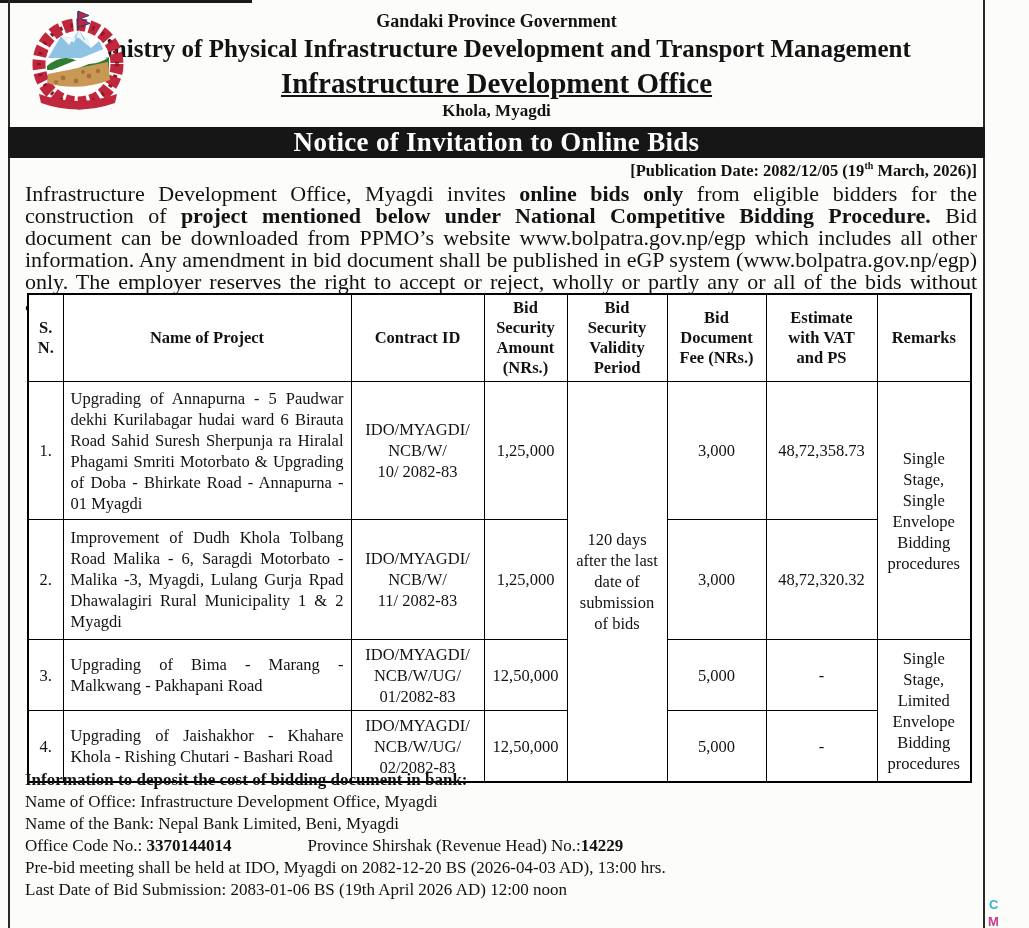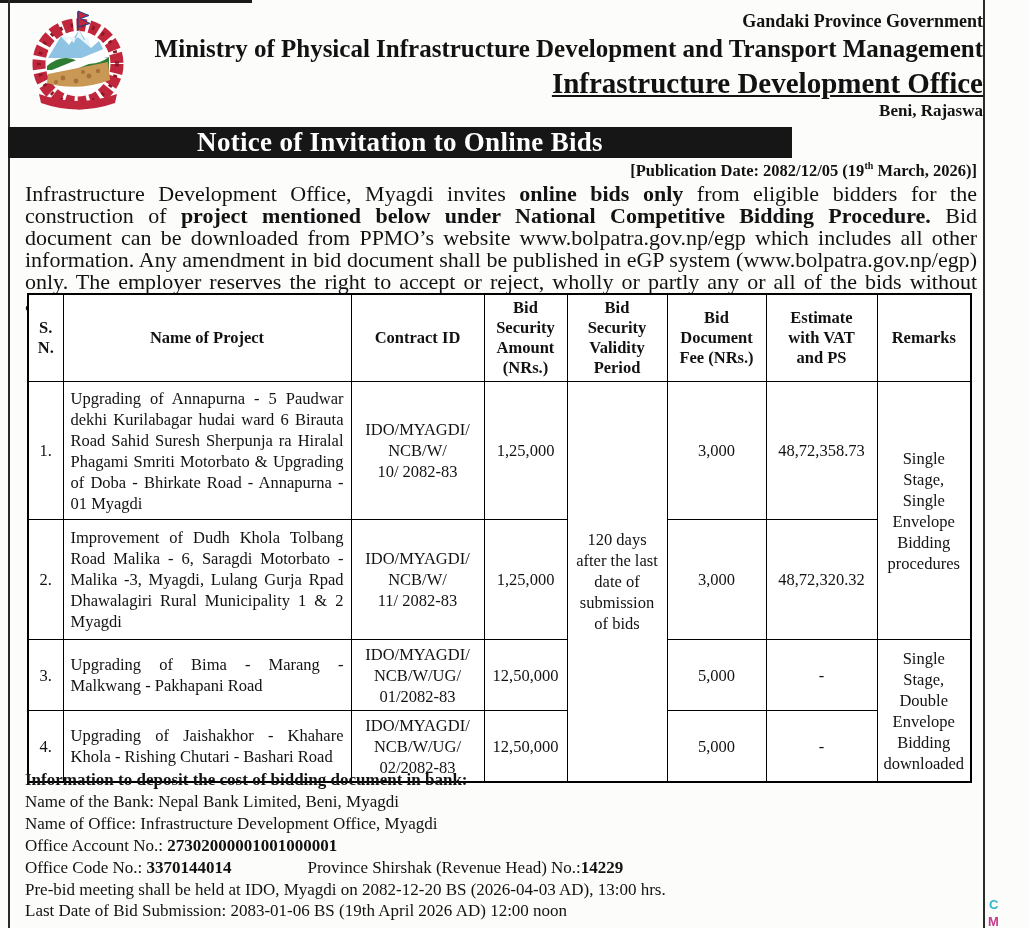--- a/index.html
+++ b/index.html
@@ -4,29 +4,29 @@
 <style>
   html,body{margin:0;padding:0;}
   body{
     width:1029px;height:928px;background:#fcfcfb;color:#121212;
     font-family:"Liberation Serif","DejaVu Serif",serif;position:relative;overflow:hidden;
   }
   .frame-left{position:absolute;left:8px;top:0;width:2px;height:928px;background:#2a2a2a;}
   .frame-right{position:absolute;left:983px;top:0;width:2px;height:928px;background:#2a2a2a;}
   .frame-top{position:absolute;left:0;top:0;width:252px;height:3px;background:#1a1a1a;}
 
-  .header{position:absolute;left:10px;top:6px;width:973px;text-align:right;}
+  .header{position:absolute;left:10px;top:6px;width:973px;text-align:center;}
   .h1{font-weight:bold;font-size:18px;padding-top:5px;}
   .h2{font-weight:bold;font-size:25px;padding-top:3px;}
   .h3{font-weight:bold;font-size:29px;padding-top:4px;text-decoration:underline;}
   .h4{font-weight:bold;font-size:17px;padding-top:1px;}
   .logo{position:absolute;left:26px;top:8px;width:104px;height:108px;}
 
   .banner{
-    position:absolute;left:8px;top:127px;width:784px;height:31px;
+    position:absolute;left:8px;top:127px;width:977px;height:31px;
     text-align:center;font-weight:bold;font-size:27px;line-height:31px;letter-spacing:0.3px;
   }
   .pubdate{position:absolute;right:52px;top:160px;font-weight:bold;font-size:16.5px;}
   .pubdate sup{font-size:10px;}
 
   .intro{position:absolute;left:25px;top:183px;width:952px;font-size:22px;line-height:22px;text-align:justify;}
   .b{font-weight:bold;}
 
   table.bids{
     position:absolute;left:27px;top:293px;width:943px;
@@ -56,21 +56,21 @@
 <body>
 
 <div class="frame-top"></div>
 <div class="frame-left"></div>
 <div class="frame-right"></div>
 
 <div class="header">
   <div class="h1">Gandaki Province Government</div>
   <div class="h2">Ministry of Physical Infrastructure Development and Transport Management</div>
   <div class="h3">Infrastructure Development Office</div>
-  <div class="h4">Beni, Rajaswa</div>
+  <div class="h4">Khola, Myagdi</div>
 </div>
 
 <svg class="logo" viewBox="0 0 100 108" xmlns="http://www.w3.org/2000/svg">
 
   <circle cx="50" cy="56" r="39" fill="none" stroke="#c0273d" stroke-width="13" stroke-dasharray="9.5 3.5"></circle>
   <circle cx="50" cy="56" r="39" fill="none" stroke="#8f1626" stroke-width="4" stroke-dasharray="2.5 8.5"></circle>
 
   <circle cx="50" cy="55" r="32" fill="#ffffff"></circle>
 
   <path d="M20,50 L33,28 L41,37 L51,22 L63,40 L71,33 L80,50 Z" fill="#8fc3e3"></path>
@@ -161,39 +161,38 @@
       </tr>
       <tr class="r2">
         <td class="c">3.</td>
         <td class="name">Upgrading of Bima - Marang - Malkwang - Pakhapani Road</td>
         <td class="c pre">IDO/MYAGDI/
 NCB/W/UG/
 01/2082-83</td>
         <td class="c">12,50,000</td>
         <td class="c">5,000</td>
         <td class="c">-</td>
-        <td class="c" rowspan="2">Single Stage, Double Envelope Bidding downloaded</td>
+        <td class="c" rowspan="2">Single Stage, Limited Envelope Bidding procedures</td>
       </tr>
       <tr class="r3">
         <td class="c">4.</td>
         <td class="name">Upgrading of Jaishakhor - Khahare Khola - Rishing Chutari - Bashari Road</td>
         <td class="c pre">IDO/MYAGDI/
 NCB/W/UG/
 02/2082-83</td>
         <td class="c">12,50,000</td>
         <td class="c">5,000</td>
         <td class="c">-</td>
       </tr>
     </tbody>
 </table>
 
 <div class="info">
     <div class="info-line"><span class="b">Information to deposit the cost of bidding document in bank:</span></div>
+    <div class="info-line"><span>Name of Office: Infrastructure Development Office, Myagdi</span></div>
     <div class="info-line"><span>Name of the Bank: Nepal Bank Limited, Beni, Myagdi</span></div>
-    <div class="info-line"><span>Name of Office: Infrastructure Development Office, Myagdi</span></div>
-    <div class="info-line"><span>Office Account No.: </span><span class="b">27302000001001000001</span></div>
     <div class="info-line"><span>Office Code No.: </span><span class="b">3370144014</span><span class="gap">Province Shirshak (Revenue Head) No.: </span><span class="b">14229</span></div>
     <div class="info-line"><span>Pre-bid meeting shall be held at IDO, Myagdi on 2082-12-20 BS (2026-04-03 AD), 13:00 hrs.</span></div>
     <div class="info-line"><span>Last Date of Bid Submission: 2083-01-06 BS (19th April 2026 AD) 12:00 noon</span></div>
   </div>
 
 <div class="print-mark pm-c" style="color: rgb(47, 182, 201);">C</div>
 <div class="print-mark pm-m" style="color: rgb(199, 58, 139);">M</div>
 
 </body></html>

